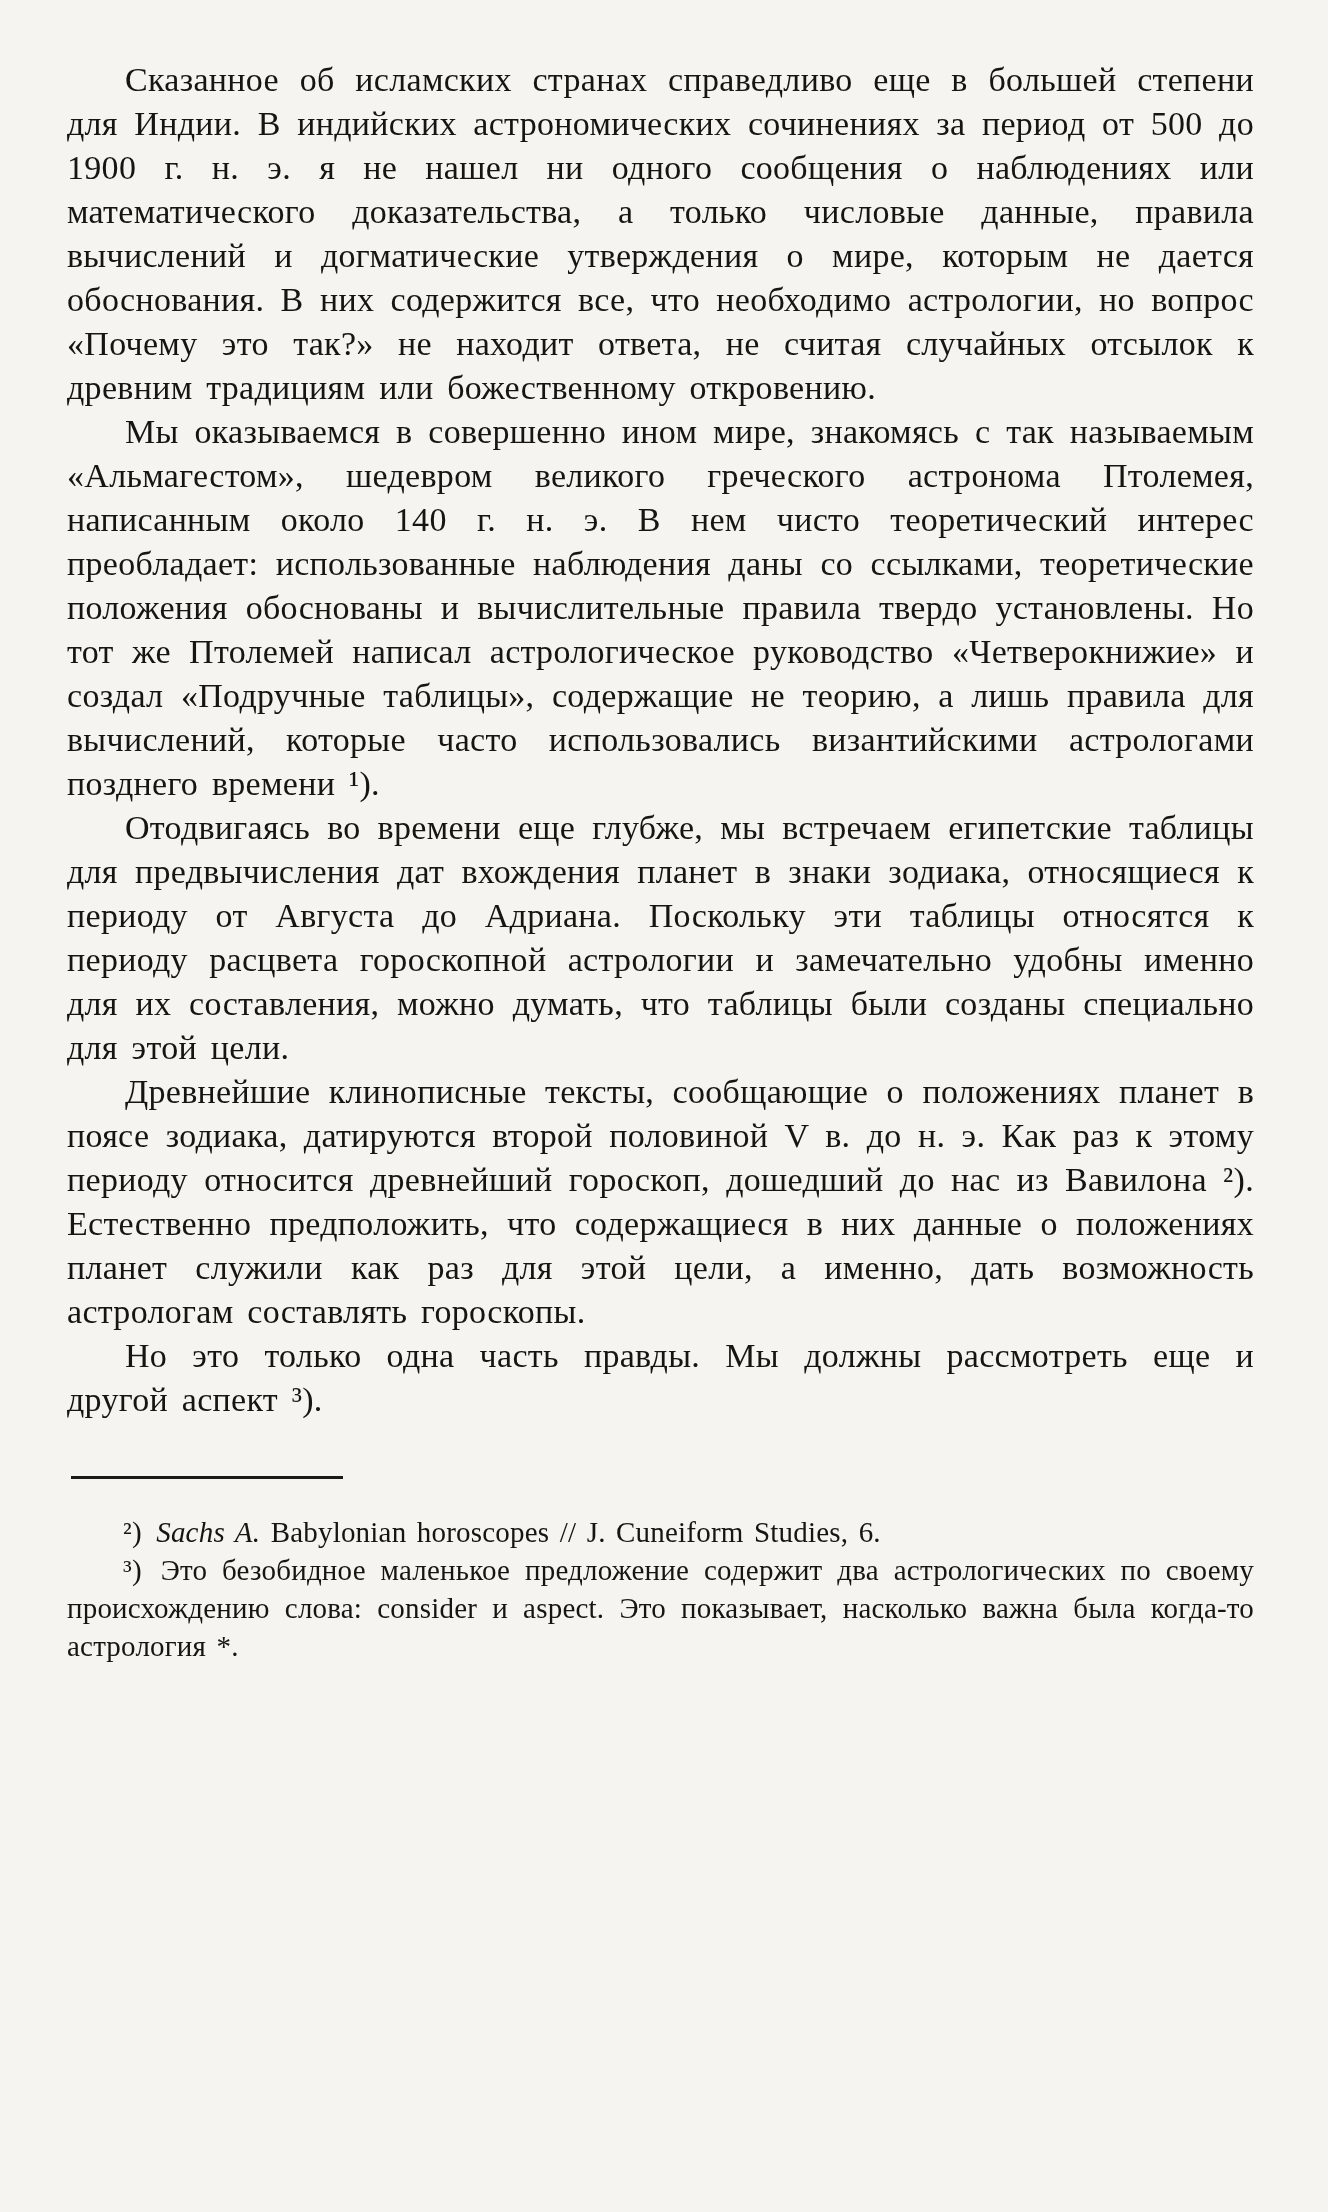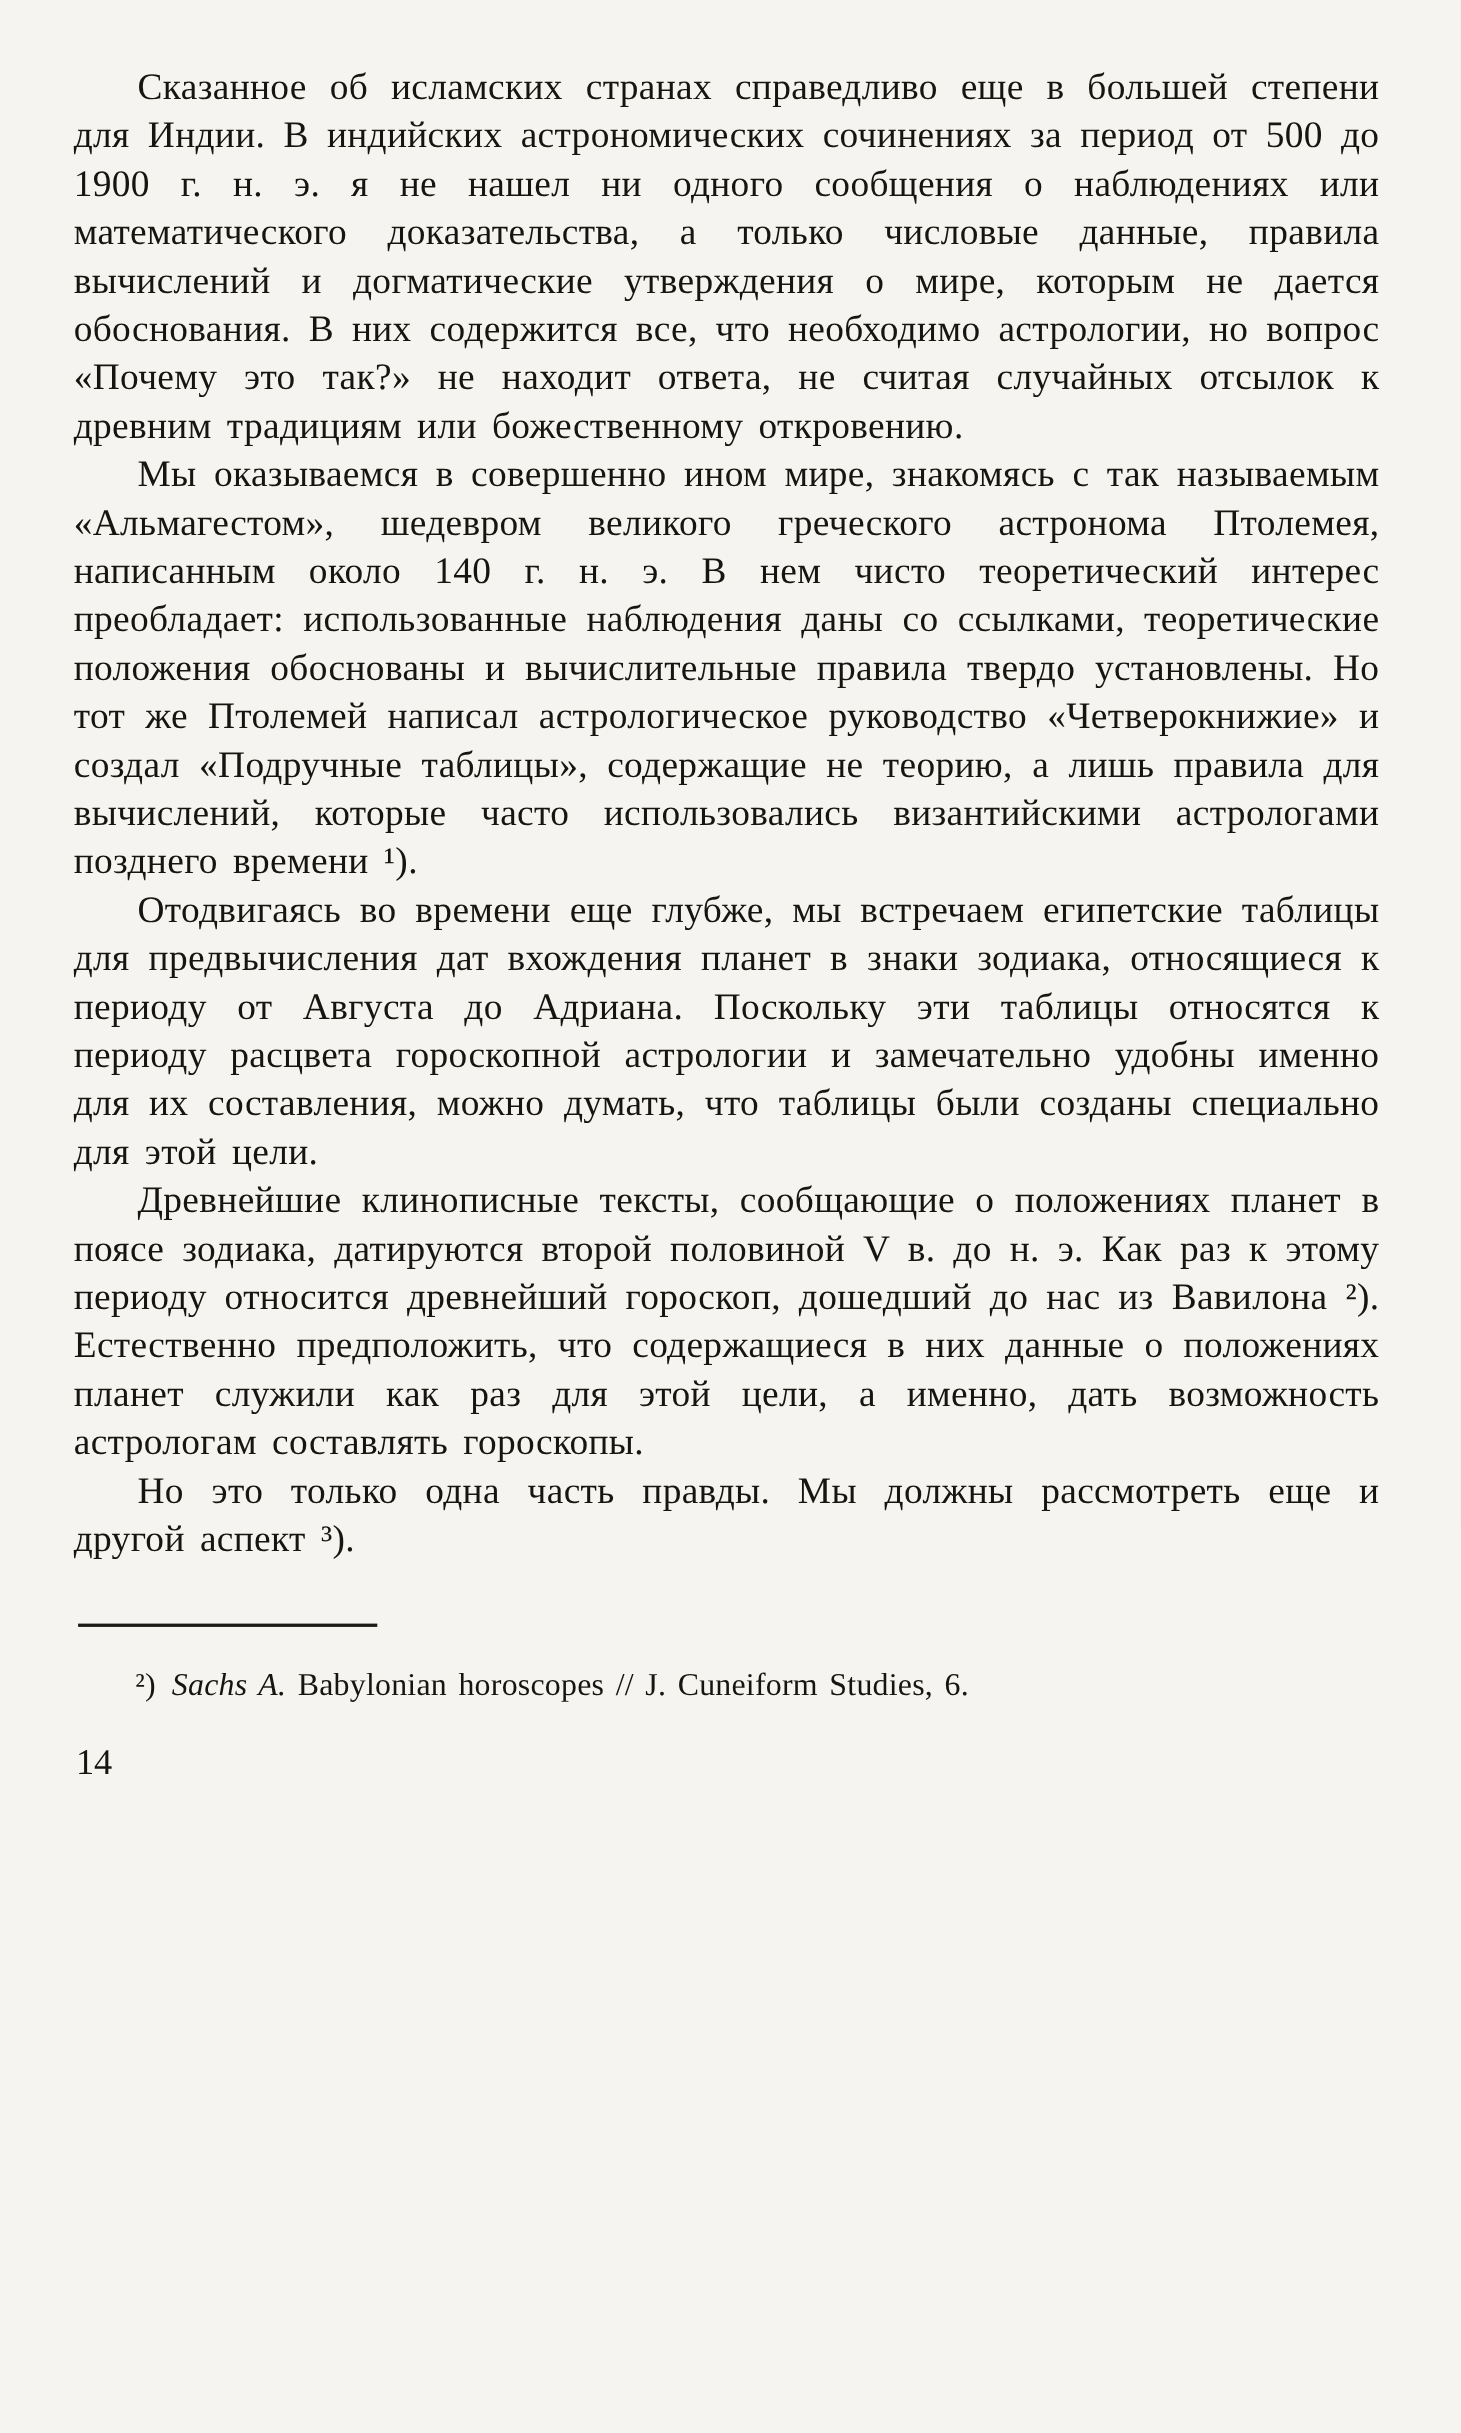--- a/index.html
+++ b/index.html
@@ -70,16 +70,16 @@
     <p class="para">Мы оказываемся в совершенно ином мире, знакомясь с так называемым «Альмагестом», шедевром великого греческого астронома Птолемея, написанным около 140 г. н. э. В нем чисто теоретический интерес преобладает: использованные наблюдения даны со ссылками, теоретические положения обоснованы и вычислительные правила твердо установлены. Но тот же Птолемей написал астрологическое руководство «Четверокнижие» и создал «Подручные таблицы», содержащие не теорию, а лишь правила для вычислений, которые часто использовались византийскими астрологами позднего времени ¹).</p>
     <p class="para">Отодвигаясь во времени еще глубже, мы встречаем египетские таблицы для предвычисления дат вхождения планет в знаки зодиака, относящиеся к периоду от Августа до Адриана. Поскольку эти таблицы относятся к периоду расцвета гороскопной астрологии и замечательно удобны именно для их составления, можно думать, что таблицы были созданы специально для этой цели.</p>
     <p class="para">Древнейшие клинописные тексты, сообщающие о положениях планет в поясе зодиака, датируются второй половиной V в. до н. э. Как раз к этому периоду относится древнейший гороскоп, дошедший до нас из Вавилона ²). Естественно предположить, что содержащиеся в них данные о положениях планет служили как раз для этой цели, а именно, дать возможность астрологам составлять гороскопы.</p>
     <p class="para">Но это только одна часть правды. Мы должны рассмотреть еще и другой аспект ³).</p>
   </div>
 
   <hr class="footnote-rule">
 
   <div class="footnotes">
     <p class="footnote"><span class="fn-marker">²)</span> <span class="fn-italic">Sachs A.</span> <span>Babylonian horoscopes // J. Cuneiform Studies, 6.</span></p>
+    <p class="footnote"><span class="fn-marker">³)</span> <span>Это безобидное маленькое предложение содержит два астрологических по своему происхождению слова: consider и aspect. Это показывает, насколько важна была когда-то астрология *.</span></p>
   </div>
 
-  <div class="page-number">14</div>
 </div>
 
 </body></html>

